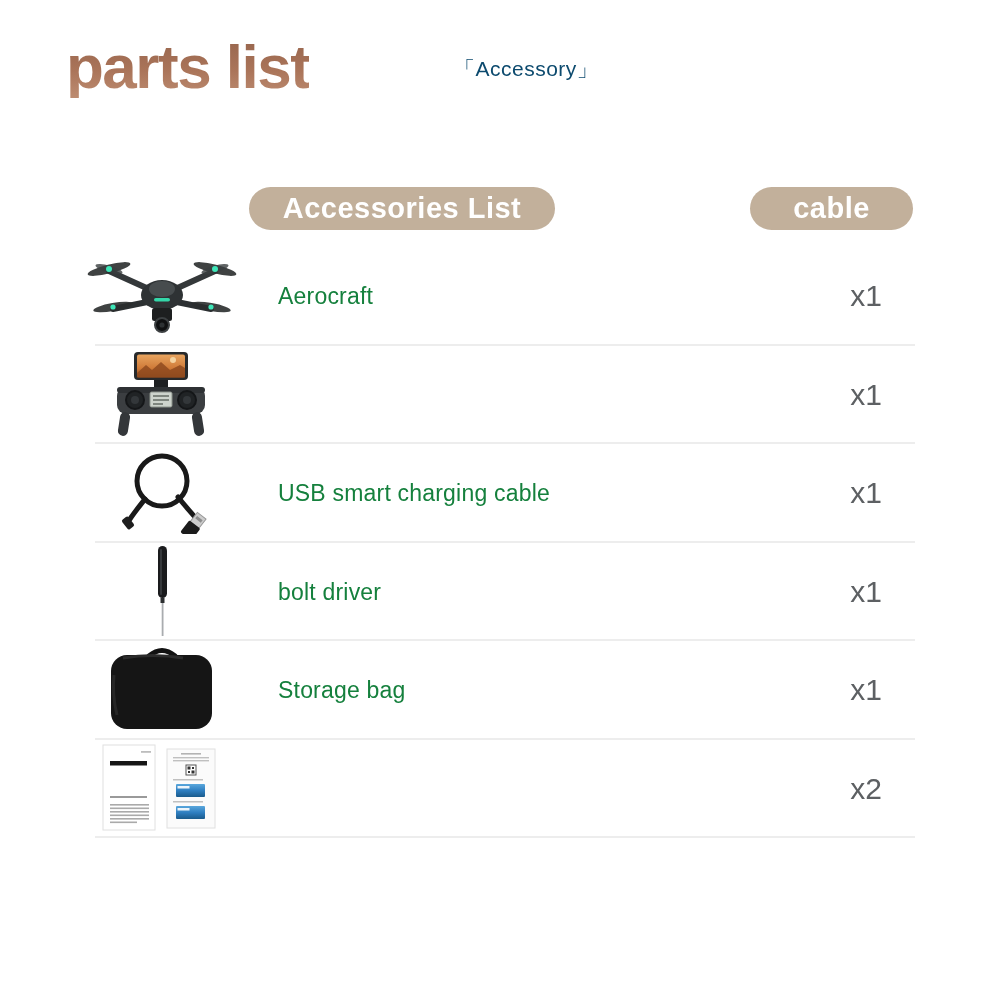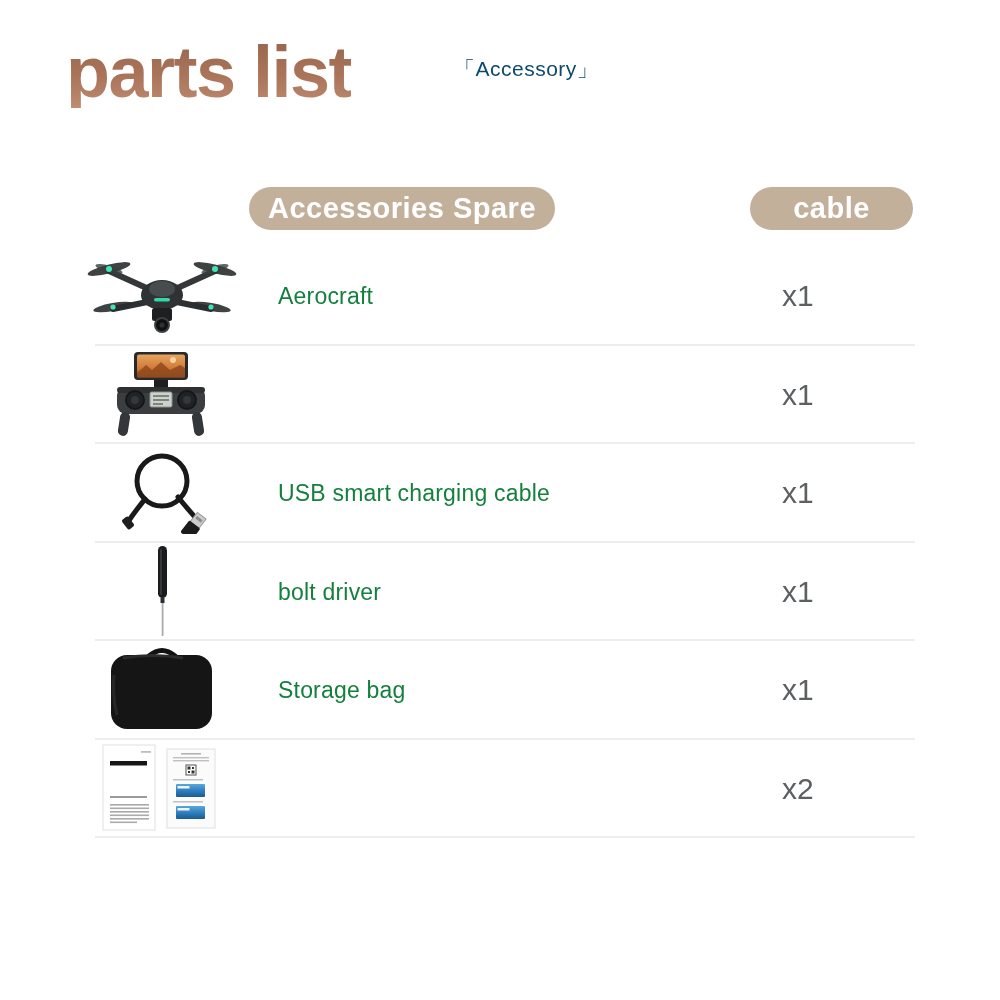--- a/index.html
+++ b/index.html
@@ -2,21 +2,21 @@
 <html><head>
 <meta charset="utf-8">
 <style>
   html,body{margin:0;padding:0}
   body{
     width:1000px;height:1000px;background:#ffffff;position:relative;
     font-family:"Liberation Sans",sans-serif;overflow:hidden;
   }
   .title{
     position:absolute;left:66px;top:36px;line-height:1;
-    font-size:72px;font-weight:bold;letter-spacing:-1.5px;
+    font-size:62px;font-weight:bold;letter-spacing:-1.5px;
     background:linear-gradient(180deg,#96654d 0%,#aa7459 55%,#bd8c71 100%);
     -webkit-background-clip:text;background-clip:text;color:transparent;
   }
   .subtitle{
     position:absolute;left:454px;top:58px;line-height:1;
     font-size:21px;color:#0c4a6e;letter-spacing:0.5px;
   }
   .pill{
     position:absolute;top:187px;height:43px;border-radius:22px;
     background:#c2b09b;color:#ffffff;font-weight:bold;font-size:29px;
@@ -28,21 +28,21 @@
   .row{position:relative;height:98.5px}
   .img-cell{
     position:absolute;left:62px;top:0;width:200px;height:96px;
     display:flex;align-items:center;justify-content:center;
   }
   .label{
     position:absolute;left:278px;top:50%;transform:translateY(-50%);
     font-size:23px;color:#15803d;letter-spacing:0.2px;white-space:nowrap;
   }
   .count{
-    position:absolute;left:782px;width:100px;text-align:left;
+    position:absolute;left:782px;width:100px;text-align:right;
     top:50%;transform:translateY(-50%);
     font-size:30px;color:#5d6063;
   }
   .divider{position:absolute;left:95px;right:85px;bottom:0;height:2px;background:#ededed}
 </style>
 </head>
 <body>
 
 <svg width="0" height="0" style="position:absolute">
   <defs>
@@ -67,21 +67,21 @@
       <circle cx="0" cy="10" r="4.6" fill="#232425"></circle>
       <circle cx="0" cy="9.5" r="2" fill="#f4f4f4"></circle>
     </g>
   </defs>
 </svg>
 
 <div class="title">parts list</div>
 <div class="subtitle">「Accessory」</div>
 
 <div class="pill pill-accessories">
-  <span>Accessories Spare</span>
+  <span>Accessories List</span>
 </div>
 <div class="pill pill-number">
   <span>cable</span>
 </div>
 
 <div class="table">
 
   <div class="row">
     <div class="img-cell">
       <svg width="170" height="92" viewBox="0 0 170 92">

